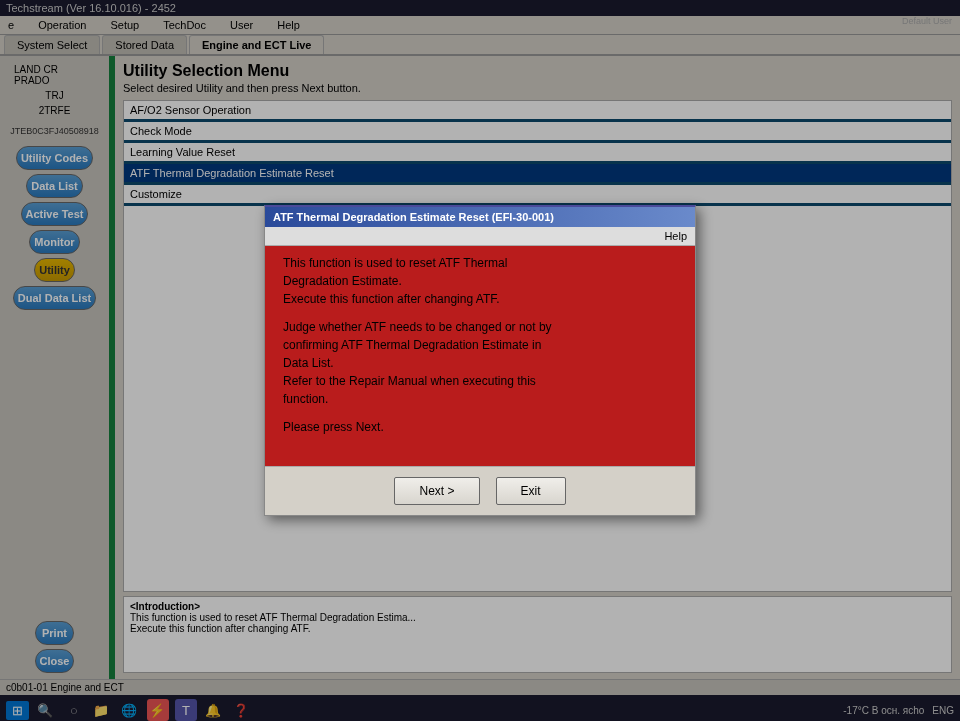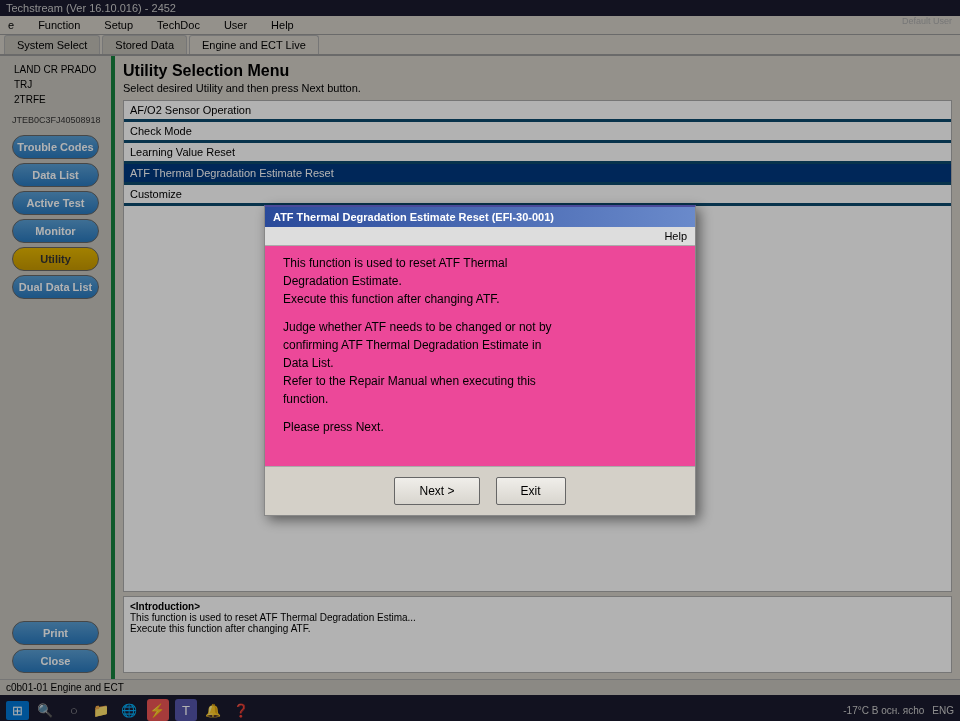--- a/index.html
+++ b/index.html
@@ -50,39 +50,40 @@
       padding: 3px 12px;
       font-size: 11px;
       cursor: pointer;
       border: 1px solid #aaa;
       border-bottom: none;
       background: #c0bdb5;
       border-radius: 3px 3px 0 0;
     }
     .tab.active {
       background: #d4d0c8;
-      font-weight: normal;
+      font-weight: bold;
     }
 
     
     .main-container {
       display: flex;
       background: #d4d0c8;
       height: calc(721px - 22px - 22px - 24px - 30px);
     }
 
     
     .sidebar {
       width: 115px;
       background: #c8c5be;
-      border-right: 4px solid #15803d;
+      border-right: 6px solid #15803d;
       padding: 6px 12px;
       display: flex;
       flex-direction: column;
       gap: 4px;
+      align-items: center;
     }
 
     .vehicle-info {
       font-size: 10px;
       margin-bottom: 4px;
       padding: 2px;
     }
     .vin-info {
       font-size: 9px;
       color: #333;
@@ -254,21 +255,21 @@
       font-size: 11px;
       border-bottom: 1px solid #aaa;
       background: #ddd;
     }
 
     .modal-body {
       padding: 8px 18px;
       font-size: 12px;
       line-height: 1.5;
       min-height: 220px;
-      background: #ec4899;
+      background: #b91c1c;
     }
 
     .modal-body p {
       margin-bottom: 10px;
     }
 
     .modal-footer {
       background: #d4d0c8;
       padding: 10px 16px;
       display: flex;
@@ -288,42 +289,42 @@
   </style>
 </head>
 <body>
 
 <div class="title-bar">
   <span>Techstream (Ver 16.10.016) - 2452</span>
 </div>
 
 <div class="menu-bar">
   <span>e</span>
-  <span>Function</span>
+  <span>Operation</span>
   <span>Setup</span>
   <span>TechDoc</span>
   <span>User</span>
   <span>Help</span>
 </div>
 
 <div class="tab-bar">
   <div class="tab">System Select</div>
   <div class="tab">Stored Data</div>
   <div class="tab active">Engine and ECT Live</div>
 </div>
 
 <div class="main-container">
 
   <div class="sidebar">
     <div class="vehicle-info">LAND CR PRADO</div>
     <div class="vehicle-info" style="margin-top:-8px">TRJ</div>
     <div class="vehicle-info" style="margin-top:-8px">2TRFE</div>
     <div class="vin-info">JTEB0C3FJ40508918</div>
 
-    <div class="sidebar-btn">Trouble Codes</div>
+    <div class="sidebar-btn">Utility Codes</div>
     <div class="sidebar-btn">Data List</div>
     <div class="sidebar-btn">Active Test</div>
     <div class="sidebar-btn">Monitor</div>
     <div class="sidebar-btn active">Utility</div>
     <div class="sidebar-btn">Dual Data List</div>
 
     <div class="sidebar-bottom">
       <div class="sidebar-btn bottom">Print</div>
       <div class="sidebar-btn bottom">Close</div>
     </div>

